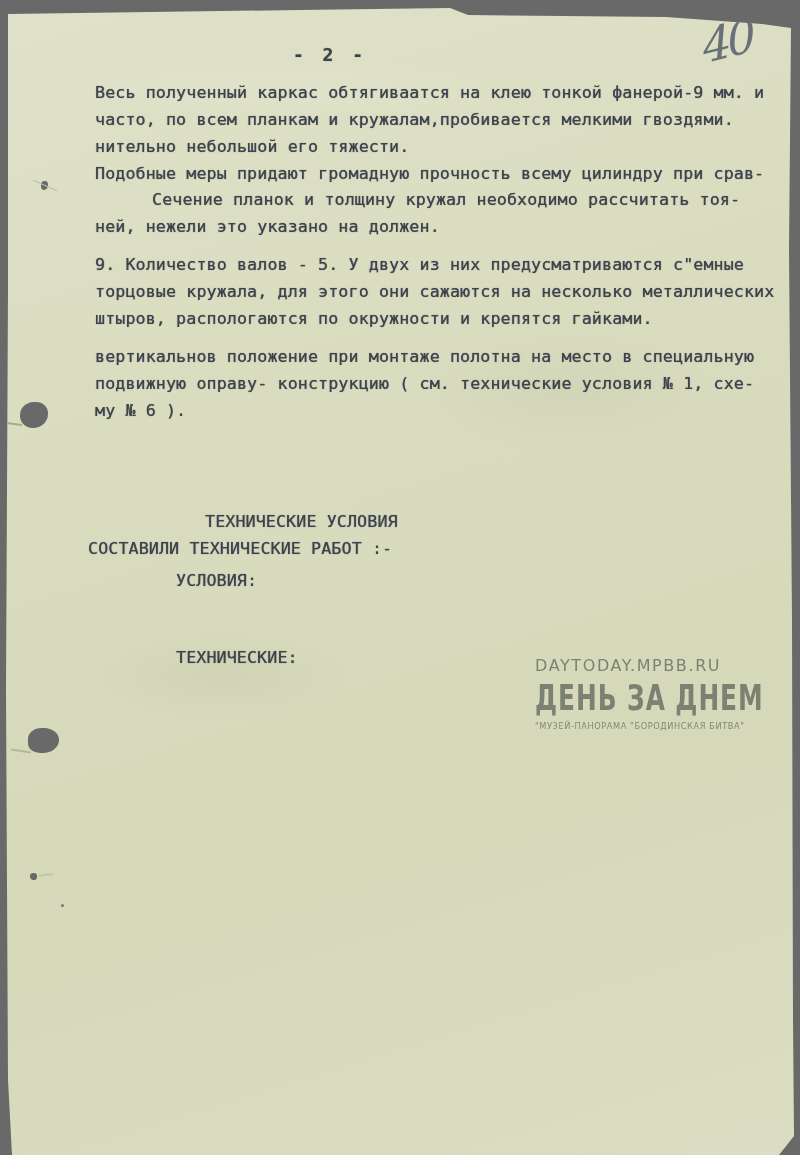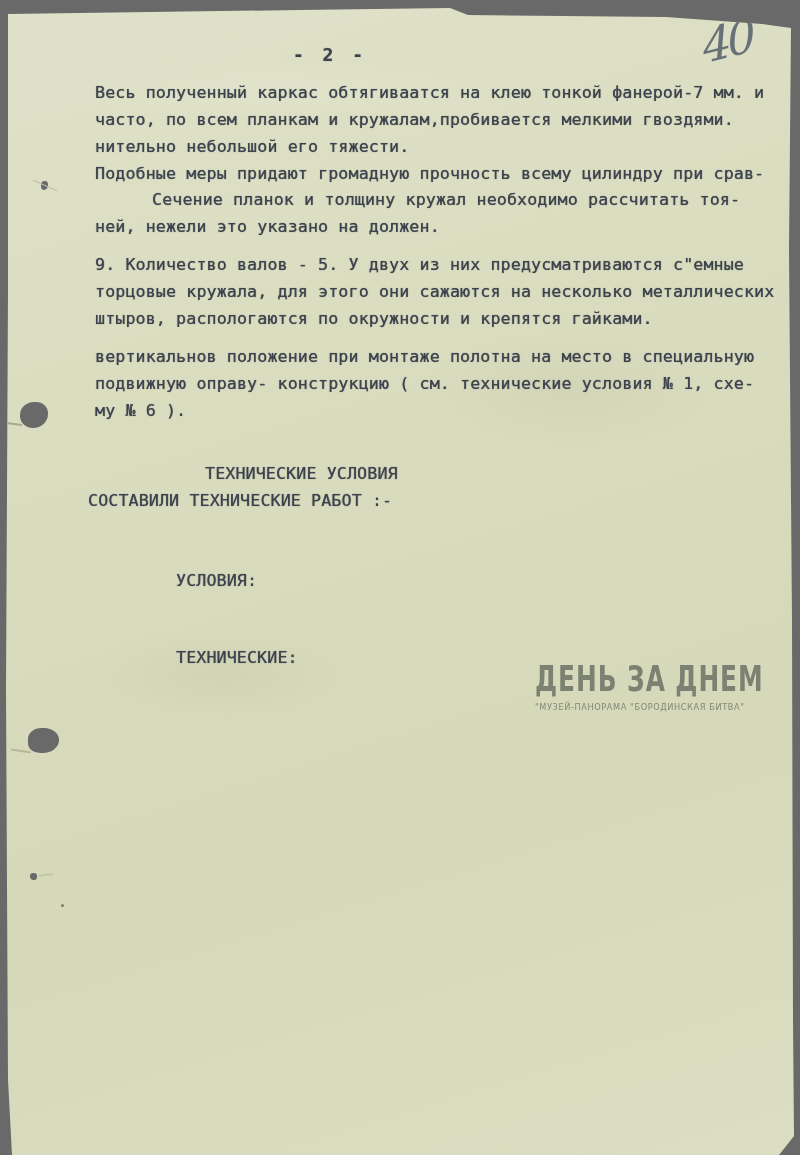--- a/index.html
+++ b/index.html
@@ -85,21 +85,21 @@
 
     <div class="stain stain1"></div>
     <div class="stain stain2"></div>
     <div class="stain stain3"></div>
 
     <div class="page-header">- 2 -</div>
 
     <div class="handwritten">40</div>
 
     <div class="tw" style="left:95px;top:79px;">
-      <div class="line">Весь полученный каркас обтягиваатся на клею тонкой фанерой-7 мм. и</div>
+      <div class="line">Весь полученный каркас обтягиваатся на клею тонкой фанерой-9 мм. и</div>
       <div class="line">часто, по всем планкам и кружалам,пробивается мелкими гвоздями.</div>
       <div class="line">нительно небольшой его тяжести.</div>
       <div class="line">Подобные меры придают громадную прочность всему цилиндру при срав-</div>
     </div>
 
     <div class="tw" style="left:95px;top:186px;">
       <div class="line indent">Сечение планок и толщину кружал необходимо рассчитать тоя-</div>
       <div class="line">ней, нежели это указано на должен.</div>
     </div>
 
@@ -108,30 +108,31 @@
       <div class="line">торцовые кружала, для этого они сажаются на несколько металлических</div>
       <div class="line">штыров, распологаются по окружности и крепятся гайками.</div>
     </div>
 
     <div class="tw" style="left:95px;top:343px;">
       <div class="line">вертикальнов положение при монтаже полотна на место в специальную</div>
       <div class="line">подвижную оправу- конструкцию ( см. технические условия № 1, схе-</div>
       <div class="line">му № 6 ).</div>
     </div>
 
-    <div class="tw" style="left:88px;top:460px;">
+    <div class="tw" style="left:88px;top:508px;">
       <div class="line" style="padding-left:117px;">ТЕХНИЧЕСКИЕ УСЛОВИЯ</div>
       <div class="line">СОСТАВИЛИ ТЕХНИЧЕСКИЕ РАБОТ :-</div>
     </div>
 
     <div class="tw" style="left:176px;top:567px;">УСЛОВИЯ:</div>
 
     <div class="tw" style="left:176px;top:644px;">ТЕХНИЧЕСКИЕ:</div>
 
     <div class="watermark">
+      <div class="wm-url">DAYTODAY.MPBB.RU</div>
       <div class="wm-title">ДЕНЬ ЗА ДНЕМ</div>
       <div class="wm-sub">"МУЗЕЙ-ПАНОРАМА "БОРОДИНСКАЯ БИТВА"</div>
     </div>
 
     <div class="hole puncture"></div>
     <div class="hole hole-mid"></div>
     <div class="hole hole-low"></div>
     <div class="hole speck"></div>
     <div class="speck2" style="position:absolute;"></div>
 

